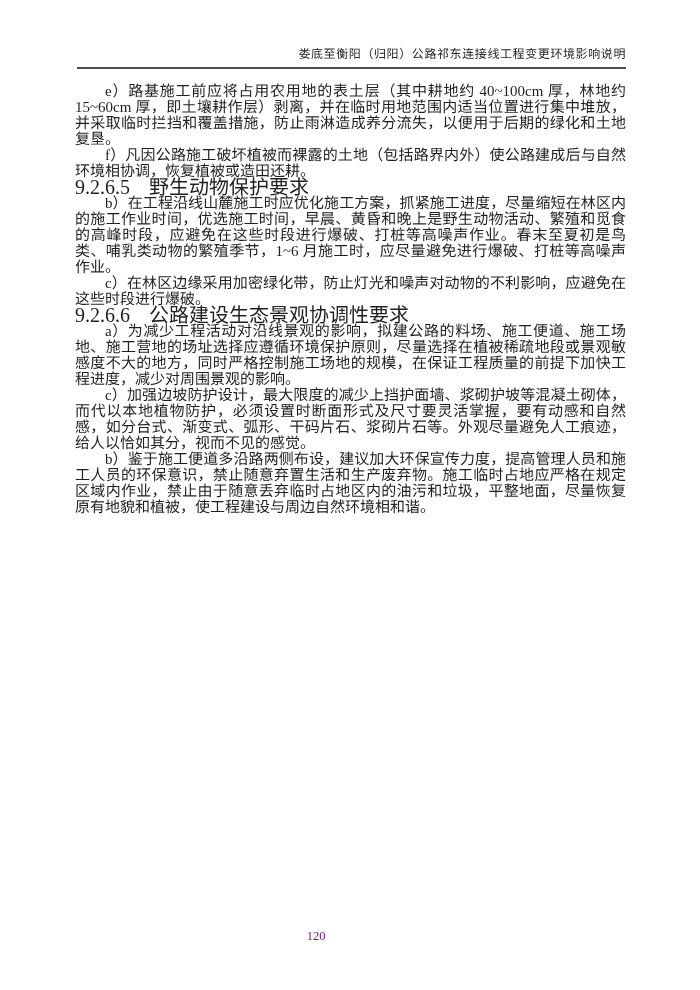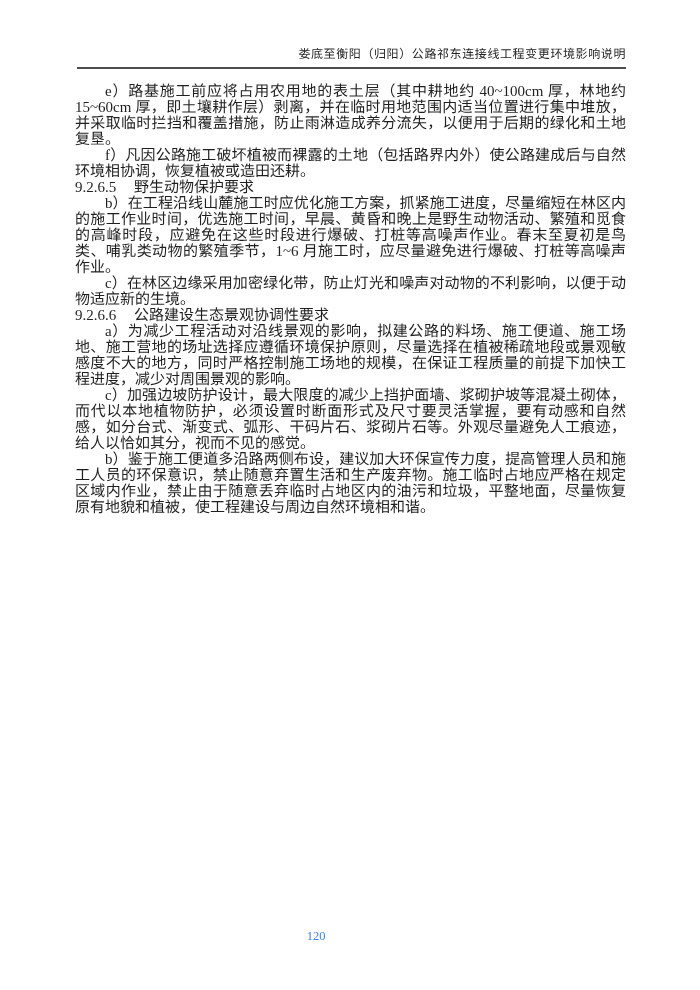--- a/index.html
+++ b/index.html
@@ -39,37 +39,37 @@
     line-height: 16px;
     text-align: justify;
     text-justify: inter-ideograph;
   }
   .para {
     margin: 0;
     text-indent: 2em;
   }
   .heading {
     margin: 0;
-    font-size: 15px;
+    font-size: 20px;
     font-weight: 400;
     text-indent: 0;
     text-align: left;
   }
   .h-num {
     display: inline-block;
     margin-right: 14px;
   }
   .footer {
     position: absolute;
     left: 0;
     right: 0;
     bottom: 46px;
     text-align: center;
     font-size: 12.5px;
-    color: #3b82f6;
+    color: #701a75;
   }
 </style>
 </head>
 <body>
 
 <div class="page">
 
   <div class="header">
     <span>娄底至衡阳（归阳）公路祁东连接线工程变更环境影响说明</span>
   </div>
@@ -82,21 +82,21 @@
 
 
     <h2 class="heading">
       <span class="h-num">9.2.6.5</span>
       <span class="h-title">野生动物保护要求</span>
     </h2>
 
 
     <p class="para">b）在工程沿线山麓施工时应优化施工方案，抓紧施工进度，尽量缩短在林区内的施工作业时间，优选施工时间，早晨、黄昏和晚上是野生动物活动、繁殖和觅食的高峰时段，应避免在这些时段进行爆破、打桩等高噪声作业。春末至夏初是鸟类、哺乳类动物的繁殖季节，1~6 月施工时，应尽量避免进行爆破、打桩等高噪声作业。</p>
 
-    <p class="para">c）在林区边缘采用加密绿化带，防止灯光和噪声对动物的不利影响，以便于动物适应新的生境。</p>
+    <p class="para">c）在林区边缘采用加密绿化带，防止灯光和噪声对动物的不利影响，应避免在这些时段进行爆破。</p>
 
     <h2 class="heading">
       <span class="h-num">9.2.6.6</span>
       <span class="h-title">公路建设生态景观协调性要求</span>
     </h2>
 
     <p class="para">a）为减少工程活动对沿线景观的影响，拟建公路的料场、施工便道、施工场地、施工营地的场址选择应遵循环境保护原则，尽量选择在植被稀疏地段或景观敏感度不大的地方，同时严格控制施工场地的规模，在保证工程质量的前提下加快工程进度，减少对周围景观的影响。</p>
 
     <p class="para">c）加强边坡防护设计，最大限度的减少上挡护面墙、浆砌护坡等混凝土砌体，而代以本地植物防护，必须设置时断面形式及尺寸要灵活掌握，要有动感和自然感，如分台式、渐变式、弧形、干码片石、浆砌片石等。外观尽量避免人工痕迹，给人以恰如其分，视而不见的感觉。</p>
 

